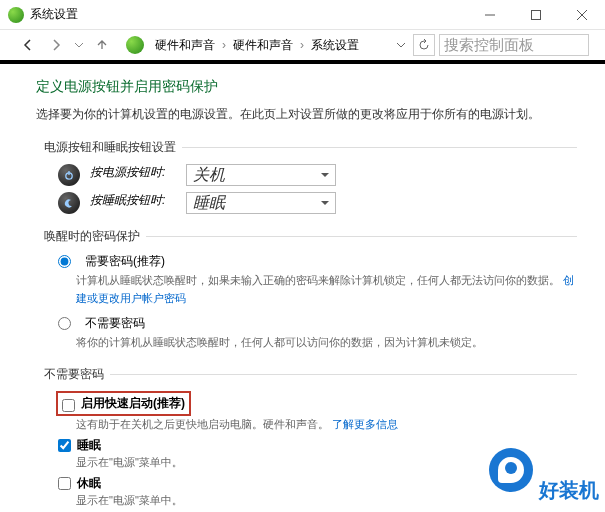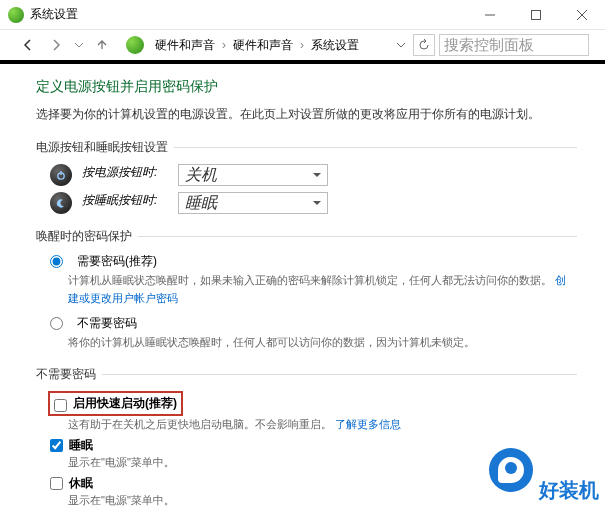--- a/index.html
+++ b/index.html
@@ -98,20 +98,21 @@
     font-weight: normal;
     margin-bottom: 10px;
   }
   .desc {
     font-size: 12px;
     color: #333;
     margin-bottom: 16px;
   }
   .group {
     margin-bottom: 14px;
+    margin-left: 8px;
   }
   .grouphead {
     display: flex;
     align-items: center;
     font-size: 12px;
     color: #333;
     margin-bottom: 8px;
   }
   .grouphead .line {
     flex: 1;
@@ -358,21 +359,21 @@
       <div class="line"></div>
     </div>
 
     <div style="margin:4px 0 1px 12px;">
       <span class="highlightbox">
         <input type="checkbox" style="">
         <span style="font-weight:bold">启用快速启动(推荐)</span>
       </span>
     </div>
     <div class="chksub">
-      <span>这有助于在关机之后更快地启动电脑。不会影响重启。</span>
+      <span>这有助于在关机之后更快地启动电脑。硬件和声音。</span>
       <a class="link">了解更多信息</a>
     </div>
 
     <div class="chkrow">
       <input type="checkbox" checked="" style="">
       <b>睡眠</b>
     </div>
     <div class="chksub">显示在"电源"菜单中。</div>
 
     <div class="chkrow">

